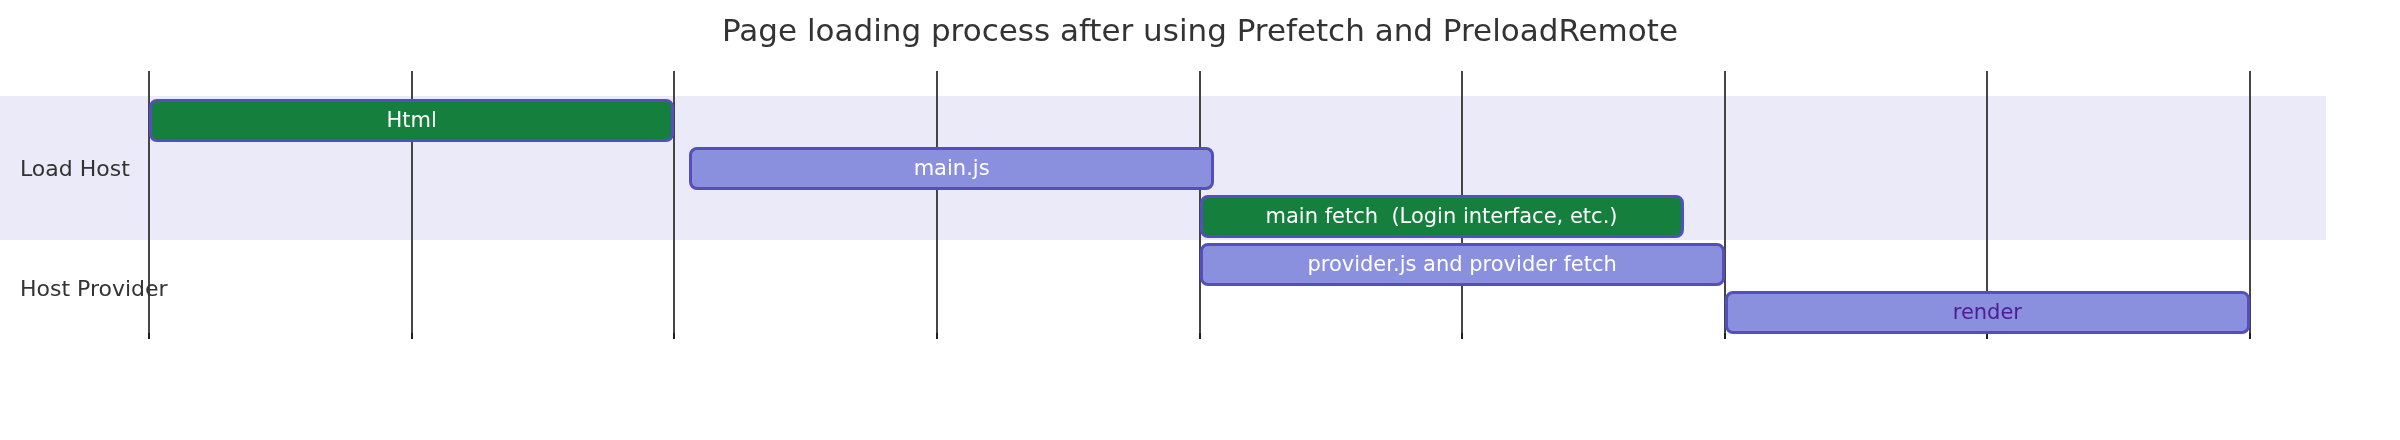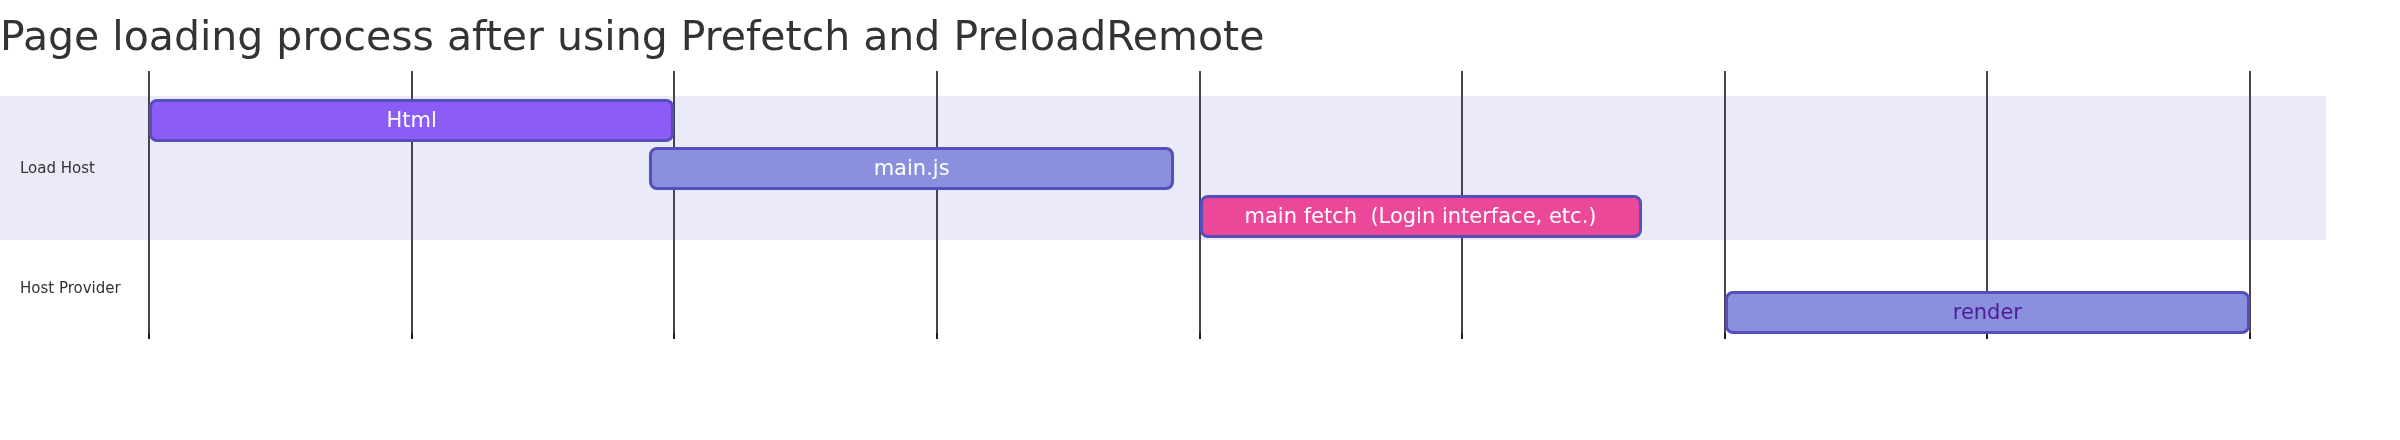--- a/index.html
+++ b/index.html
@@ -9,32 +9,32 @@
     height: 440px;
     background: #ffffff;
     overflow: hidden;
     font-family: "DejaVu Sans", "Liberation Sans", sans-serif;
   }
   .chart-title {
     position: absolute;
     left: 0;
     top: 12px;
     width: 100%;
-    text-align: left;
-    font-size: 41px;
+    text-align: center;
+    font-size: 31px;
     font-weight: 400;
   }
   .plot { position: absolute; left: 0; top: 0; width: 100%; height: 100%; }
   .band { position: absolute; z-index: 1; }
   .gridline { position: absolute; width: 2px; z-index: 2; }
   .section-label {
     position: absolute;
     left: 20px;
     transform: translateY(-50%);
-    font-size: 15px;
+    font-size: 22px;
     z-index: 4;
     white-space: nowrap;
   }
   .task-bar {
     position: absolute;
     box-sizing: border-box;
     border: 3px solid;
     border-radius: 8px;
     display: flex;
     align-items: center;
@@ -48,31 +48,34 @@
   }
 </style>
 </head>
 <body>
 
 <div class="stage">
   <div class="chart-title" style="color: rgb(51, 51, 51);">Page loading process after using Prefetch and PreloadRemote</div>
   <div id="plot" class="plot">
       <div class="band" style="left: 0px; top: 96px; width: 2326px; height: 144px; background: rgb(234, 234, 248);"></div>
       <div class="section-label" style="top: 168px; color: rgb(51, 51, 51);">Load Host</div>
-      <div class="task-bar" style="left: 149px; top: 99px; width: 525.25px; height: 43px; background: #8b5cf6; border-color: rgb(83, 79, 188);">
+      <div class="task-bar" style="left: 149px; top: 99px; width: 525.25px; height: 43px; background: #15803d; border-color: rgb(83, 79, 188);">
         <span class="task-label" style="color: rgb(255, 255, 255);">Html</span>
       </div>
-      <div class="task-bar" style="left: 649px; top: 147px; width: 525.25px; height: 43px; background: rgb(138, 144, 221); border-color: rgb(83, 79, 188);">
+      <div class="task-bar" style="left: 689px; top: 147px; width: 525.25px; height: 43px; background: rgb(138, 144, 221); border-color: rgb(83, 79, 188);">
         <span class="task-label" style="color: rgb(255, 255, 255);">main.js</span>
       </div>
-      <div class="task-bar" style="left: 1199.5px; top: 195px; width: 442px; height: 43px; background: #ec4899; border-color: rgb(83, 79, 188);">
+      <div class="task-bar" style="left: 1199.5px; top: 195px; width: 484px; height: 43px; background: #15803d; border-color: rgb(83, 79, 188);">
         <span class="task-label" style="color: rgb(255, 255, 255);">main fetch  (Login interface, etc.)</span>
       </div>
       <div class="band" style="left: 0px; top: 240px; width: 2326px; height: 96px; background: transparent;"></div>
       <div class="section-label" style="top: 288px; color: rgb(51, 51, 51);">Host Provider</div>
+      <div class="task-bar" style="left: 1199.5px; top: 243px; width: 525.25px; height: 43px; background: rgb(138, 144, 221); border-color: rgb(83, 79, 188);">
+        <span class="task-label" style="color: rgb(255, 255, 255);">provider.js and provider fetch</span>
+      </div>
       <div class="task-bar" style="left: 1724.75px; top: 291px; width: 525.25px; height: 43px; background: rgb(138, 144, 221); border-color: rgb(83, 79, 188);">
         <span class="task-label" style="color: #4c1d95;">render</span>
       </div>
       <div class="gridline" style="left: 148px; top: 71px; height: 268px; background: linear-gradient(rgb(69, 69, 69) 0px, rgb(69, 69, 69) calc(100% - 6px), rgb(31, 31, 31) calc(100% - 6px), rgb(31, 31, 31) 100%);"></div>
       <div class="gridline" style="left: 410.625px; top: 71px; height: 268px; background: linear-gradient(rgb(69, 69, 69) 0px, rgb(69, 69, 69) calc(100% - 6px), rgb(31, 31, 31) calc(100% - 6px), rgb(31, 31, 31) 100%);"></div>
       <div class="gridline" style="left: 673.25px; top: 71px; height: 268px; background: linear-gradient(rgb(69, 69, 69) 0px, rgb(69, 69, 69) calc(100% - 6px), rgb(31, 31, 31) calc(100% - 6px), rgb(31, 31, 31) 100%);"></div>
       <div class="gridline" style="left: 935.875px; top: 71px; height: 268px; background: linear-gradient(rgb(69, 69, 69) 0px, rgb(69, 69, 69) calc(100% - 6px), rgb(31, 31, 31) calc(100% - 6px), rgb(31, 31, 31) 100%);"></div>
       <div class="gridline" style="left: 1198.5px; top: 71px; height: 268px; background: linear-gradient(rgb(69, 69, 69) 0px, rgb(69, 69, 69) calc(100% - 6px), rgb(31, 31, 31) calc(100% - 6px), rgb(31, 31, 31) 100%);"></div>
       <div class="gridline" style="left: 1461.12px; top: 71px; height: 268px; background: linear-gradient(rgb(69, 69, 69) 0px, rgb(69, 69, 69) calc(100% - 6px), rgb(31, 31, 31) calc(100% - 6px), rgb(31, 31, 31) 100%);"></div>
       <div class="gridline" style="left: 1723.75px; top: 71px; height: 268px; background: linear-gradient(rgb(69, 69, 69) 0px, rgb(69, 69, 69) calc(100% - 6px), rgb(31, 31, 31) calc(100% - 6px), rgb(31, 31, 31) 100%);"></div>

